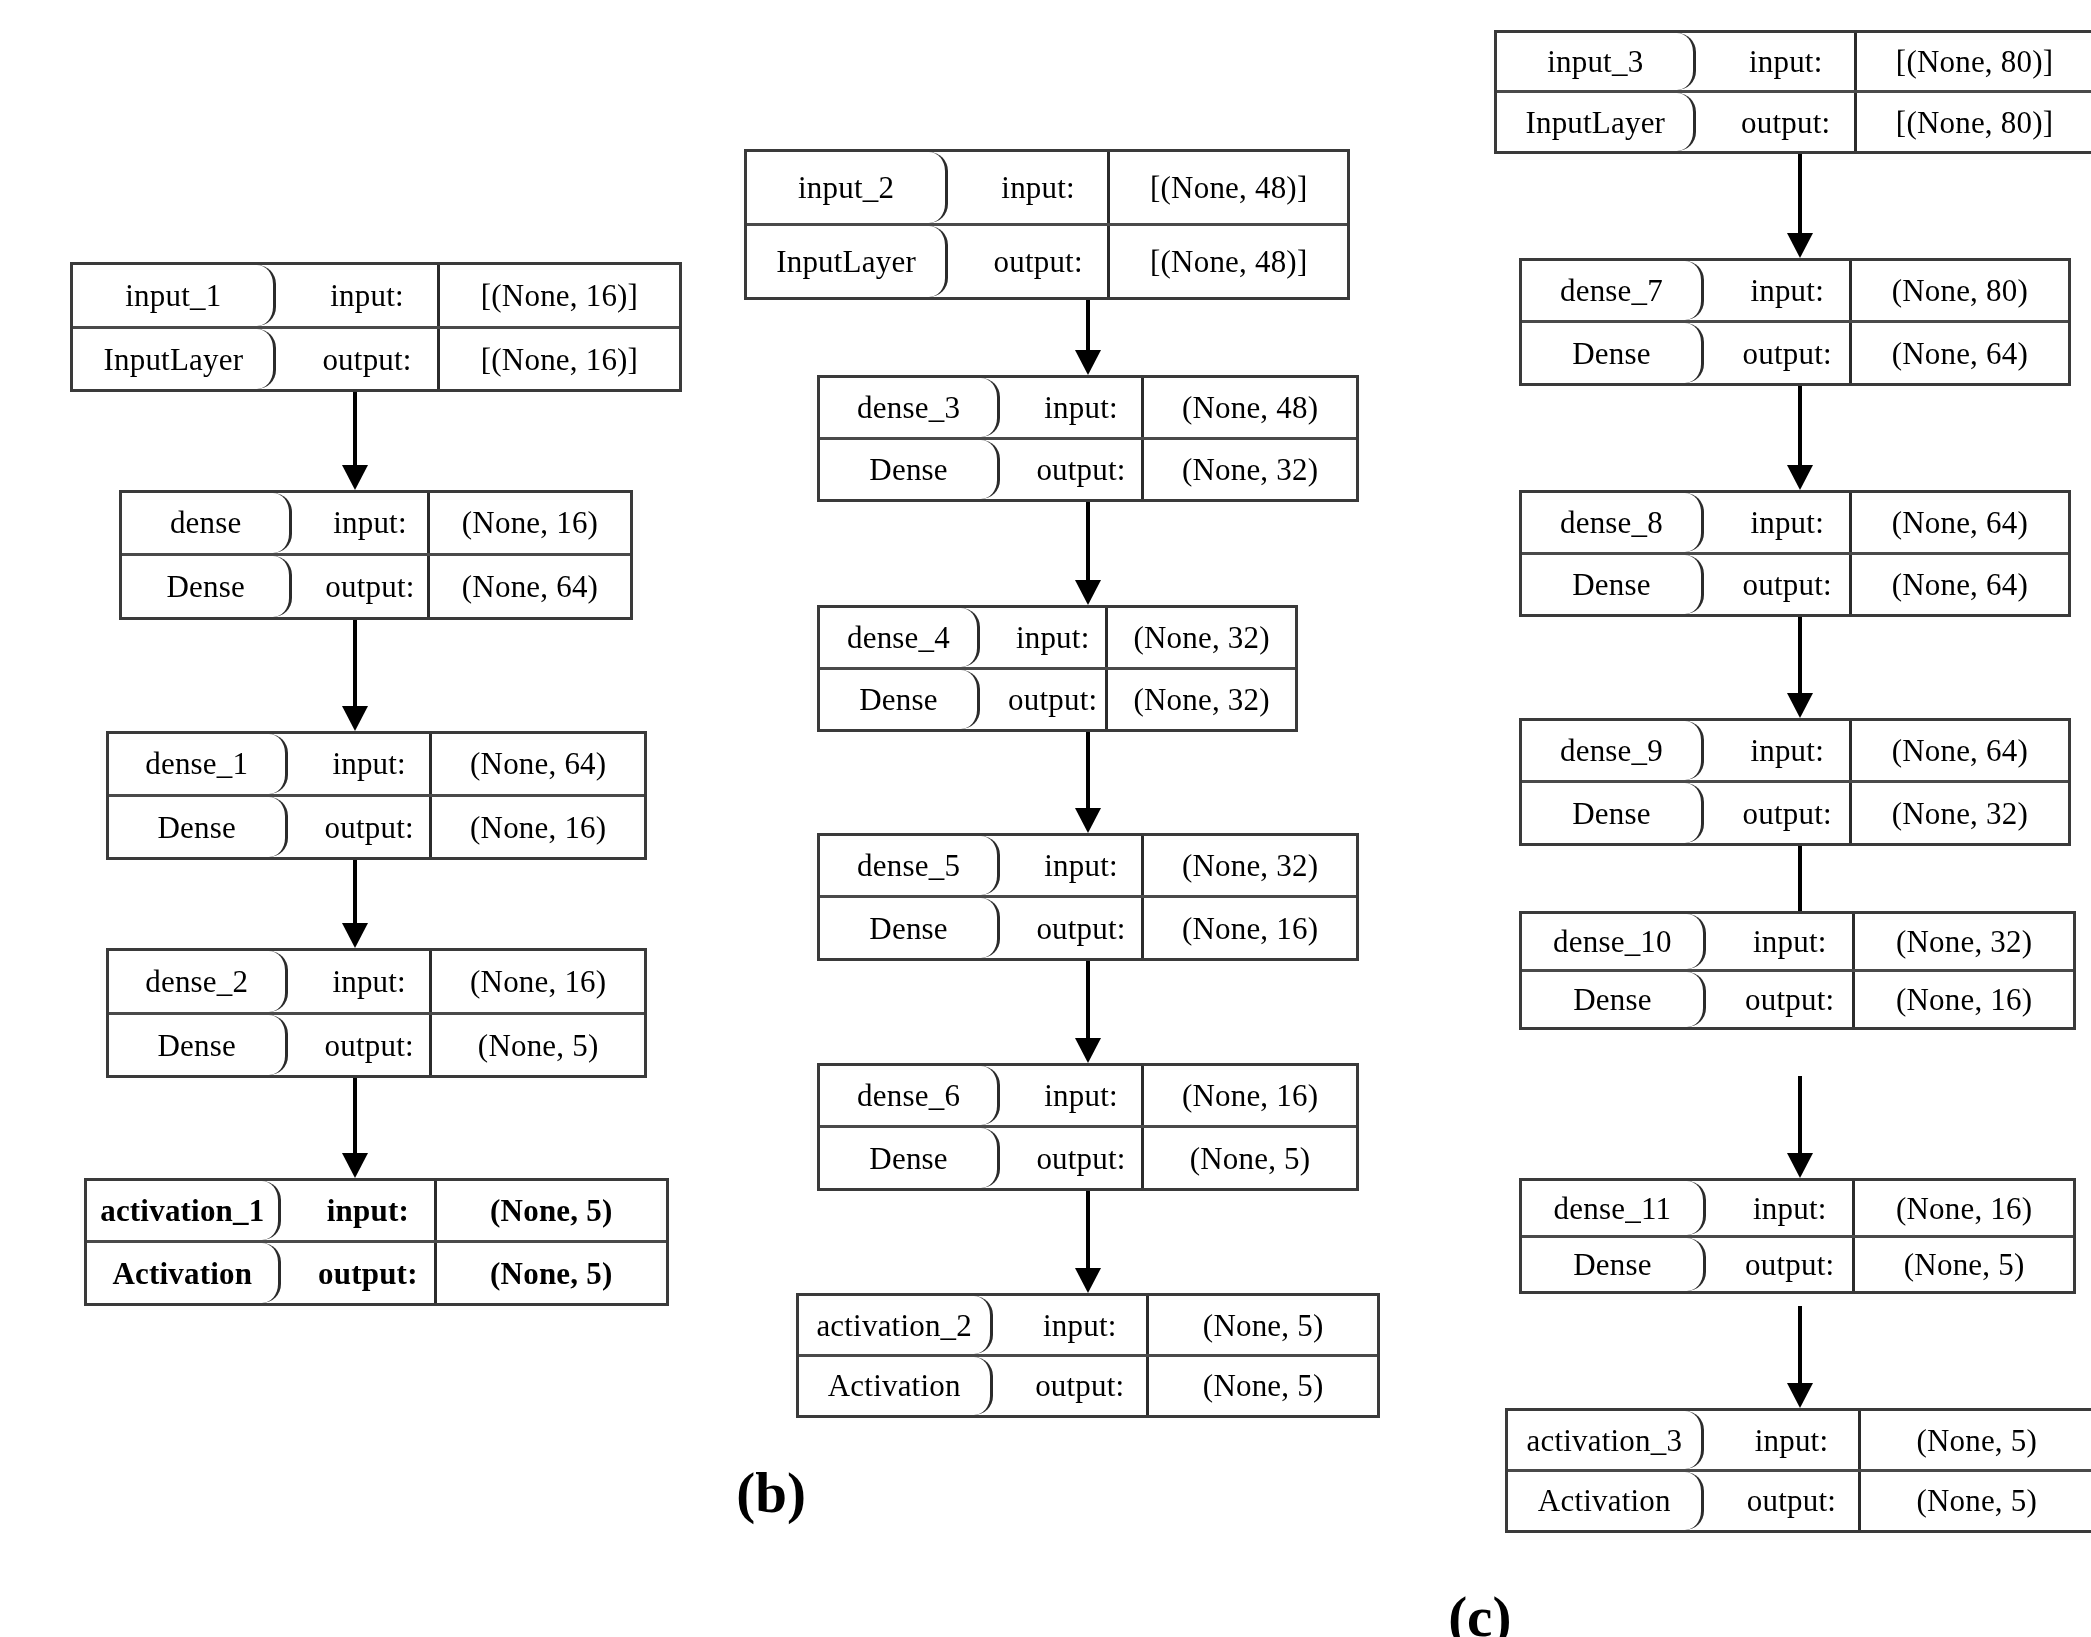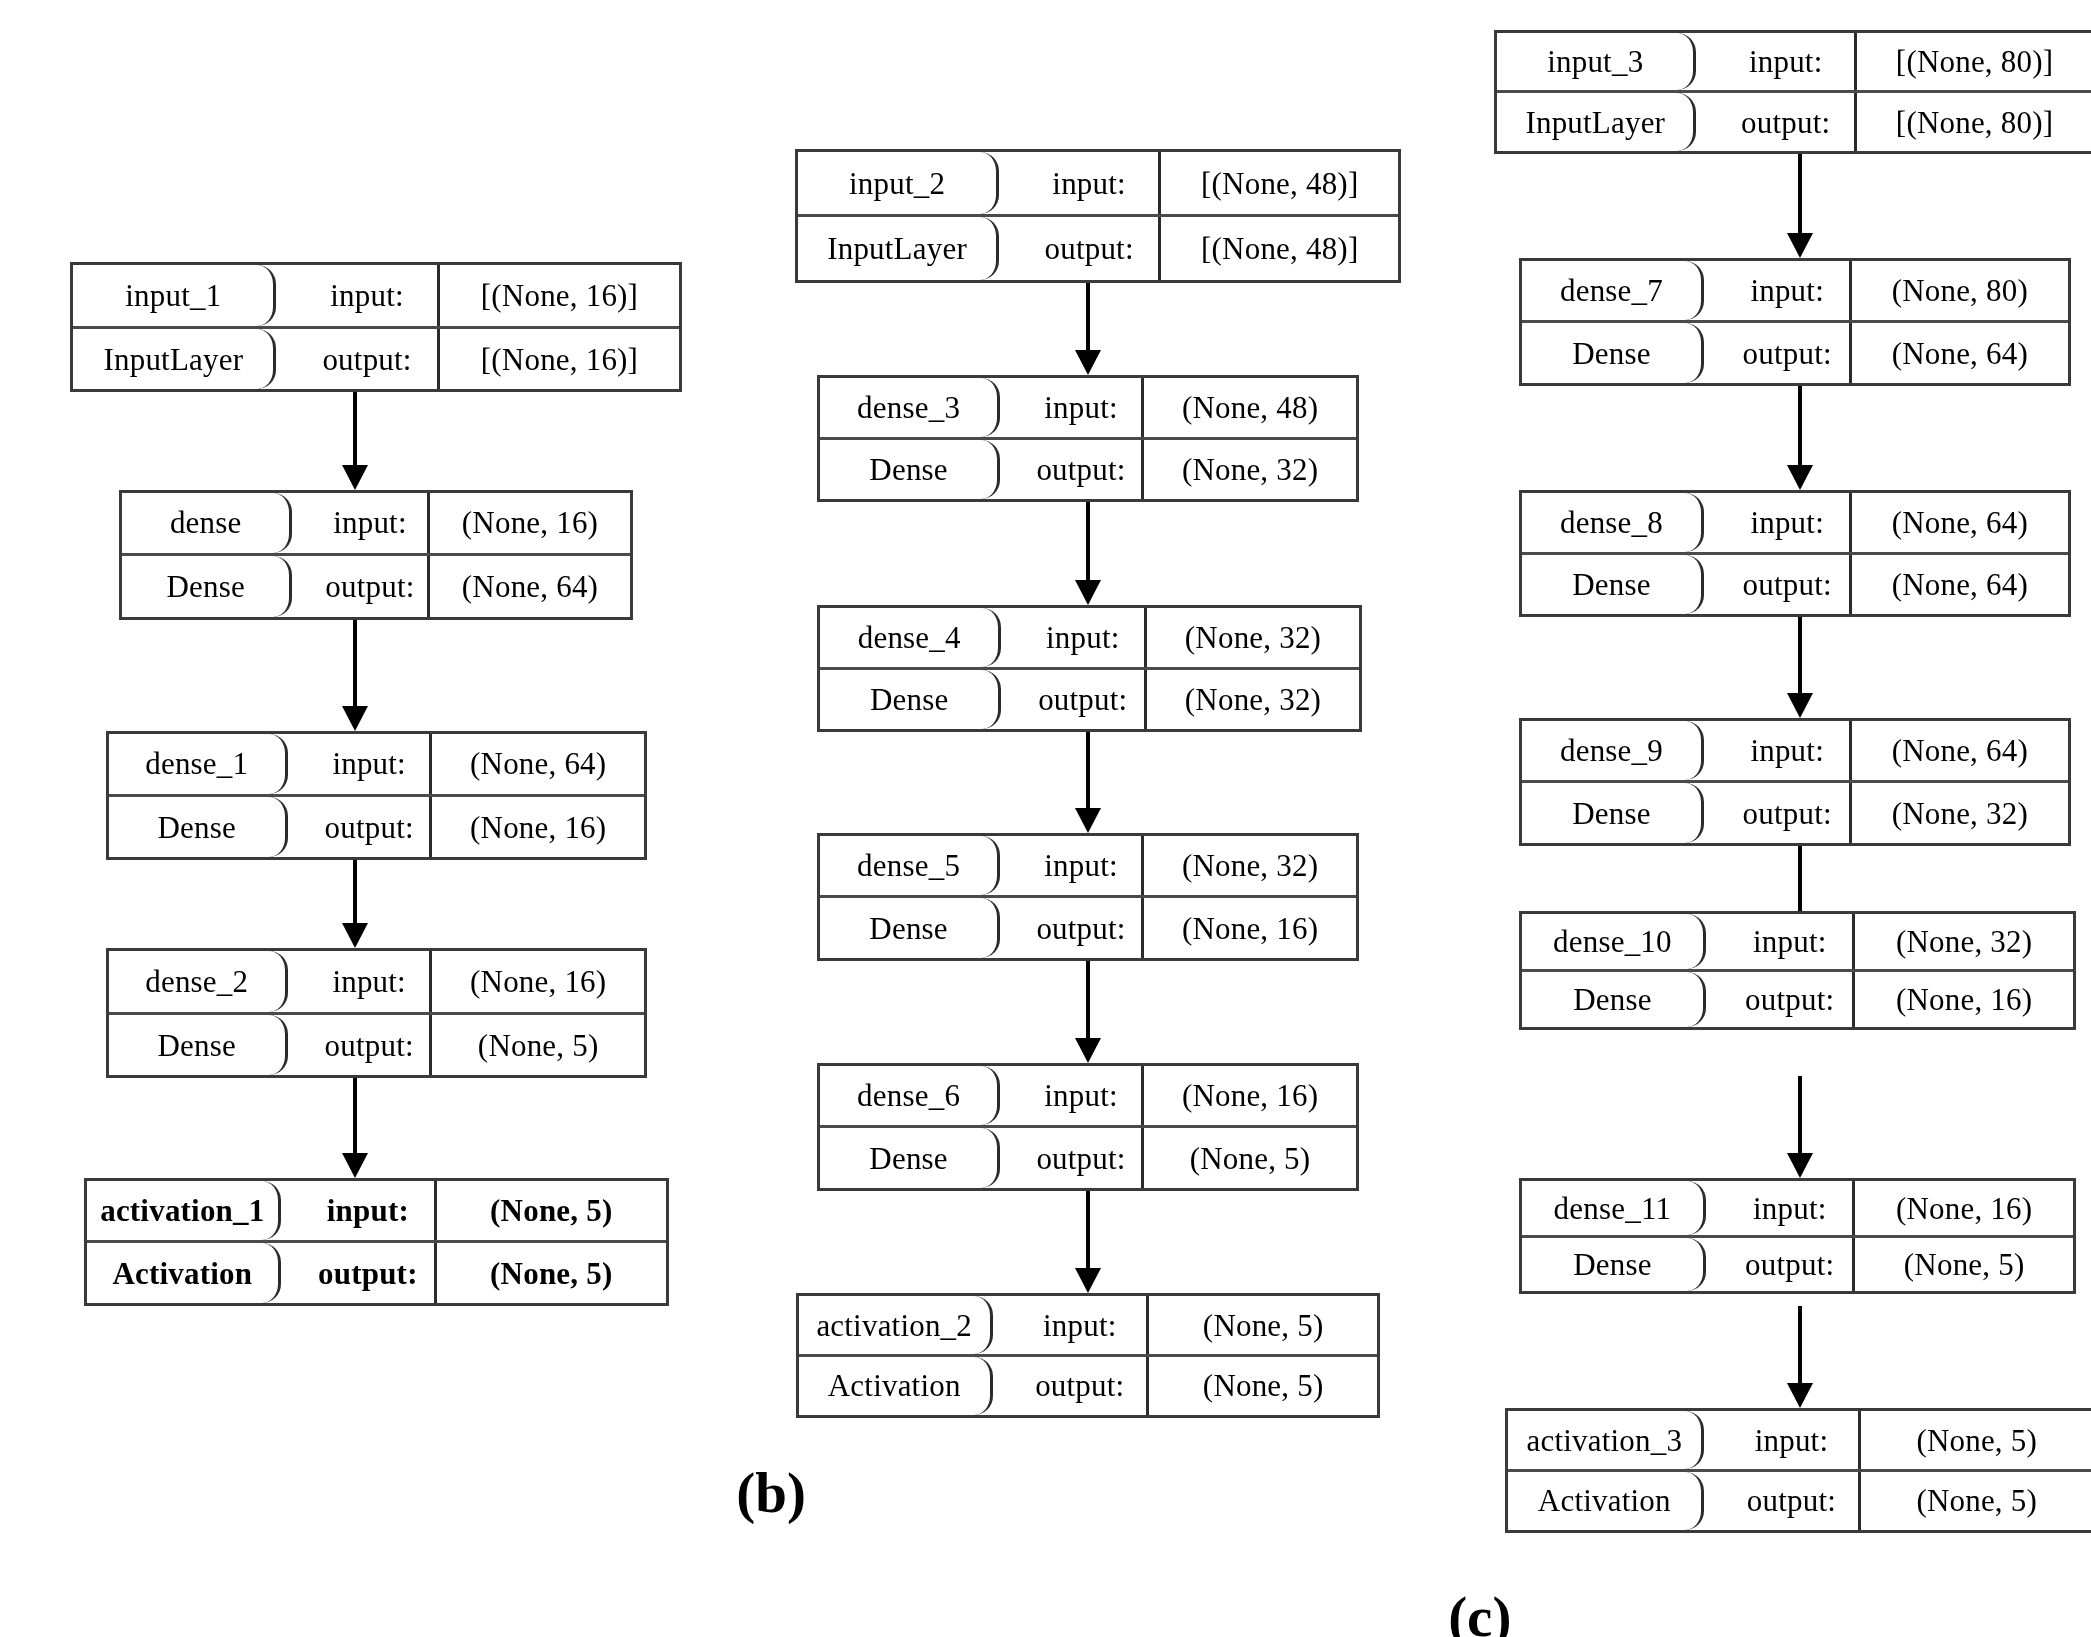--- a/index.html
+++ b/index.html
@@ -175,21 +175,21 @@
       <div class="head"></div>
     </div>
     <div class="arrow" style="left: 1068.13px; top: 960.554px; width: 40px; height: 102.82px;">
       <div class="shaft" style="height: 78.8198px;"></div>
       <div class="head"></div>
     </div>
     <div class="arrow" style="left: 1068.13px; top: 1190.55px; width: 40px; height: 102.82px;">
       <div class="shaft" style="height: 78.8198px;"></div>
       <div class="head"></div>
     </div>
-    <div class="node" style="left: 795px; top: 148.818px; width: 606.322px; height: 134px;">
+    <div class="node" style="left: 744px; top: 148.818px; width: 606.322px; height: 151px;">
       <div class="node-row top">
         <div class="cell c-name">input_2</div>
         <div class="cell c-label">input:</div>
         <div class="cell c-shape">[(None, 48)]</div>
       </div>
       <div class="node-row bottom">
         <div class="cell c-name">InputLayer</div>
         <div class="cell c-label">output:</div>
         <div class="cell c-shape">[(None, 48)]</div>
       </div>
@@ -199,21 +199,21 @@
         <div class="cell c-name">dense_3</div>
         <div class="cell c-label">input:</div>
         <div class="cell c-shape">(None, 48)</div>
       </div>
       <div class="node-row bottom">
         <div class="cell c-name">Dense</div>
         <div class="cell c-label">output:</div>
         <div class="cell c-shape">(None, 32)</div>
       </div>
     </div>
-    <div class="node" style="left: 817.452px; top: 604.743px; width: 545px; height: 127.172px;">
+    <div class="node" style="left: 817.452px; top: 604.743px; width: 481px; height: 127.172px;">
       <div class="node-row top">
         <div class="cell c-name">dense_4</div>
         <div class="cell c-label">input:</div>
         <div class="cell c-shape">(None, 32)</div>
       </div>
       <div class="node-row bottom">
         <div class="cell c-name">Dense</div>
         <div class="cell c-label">output:</div>
         <div class="cell c-shape">(None, 32)</div>
       </div>

